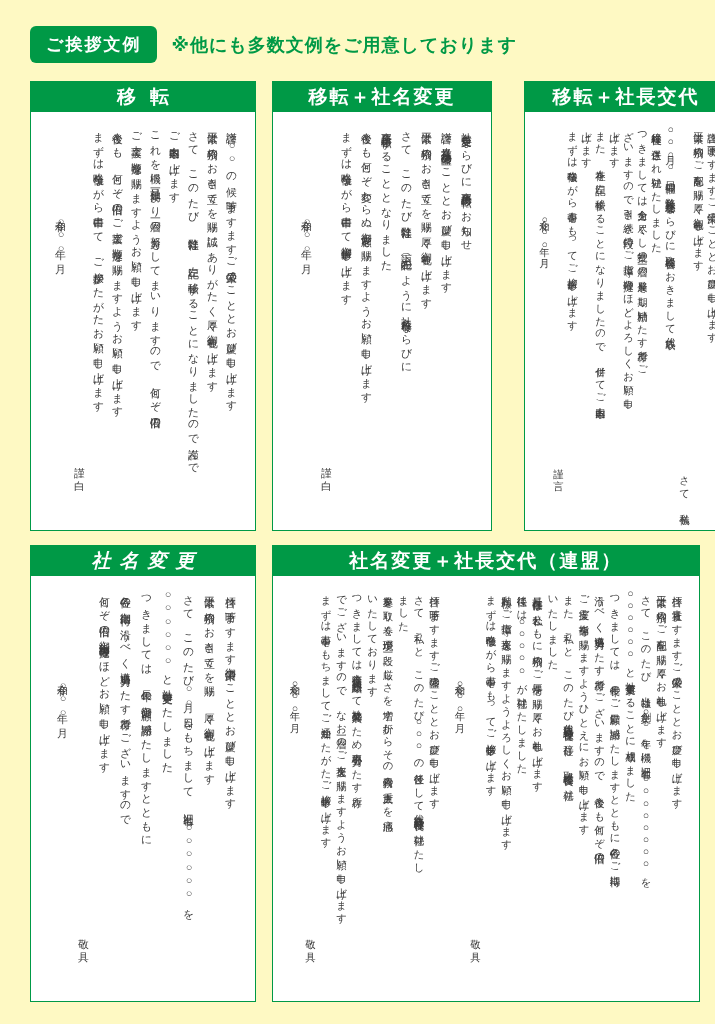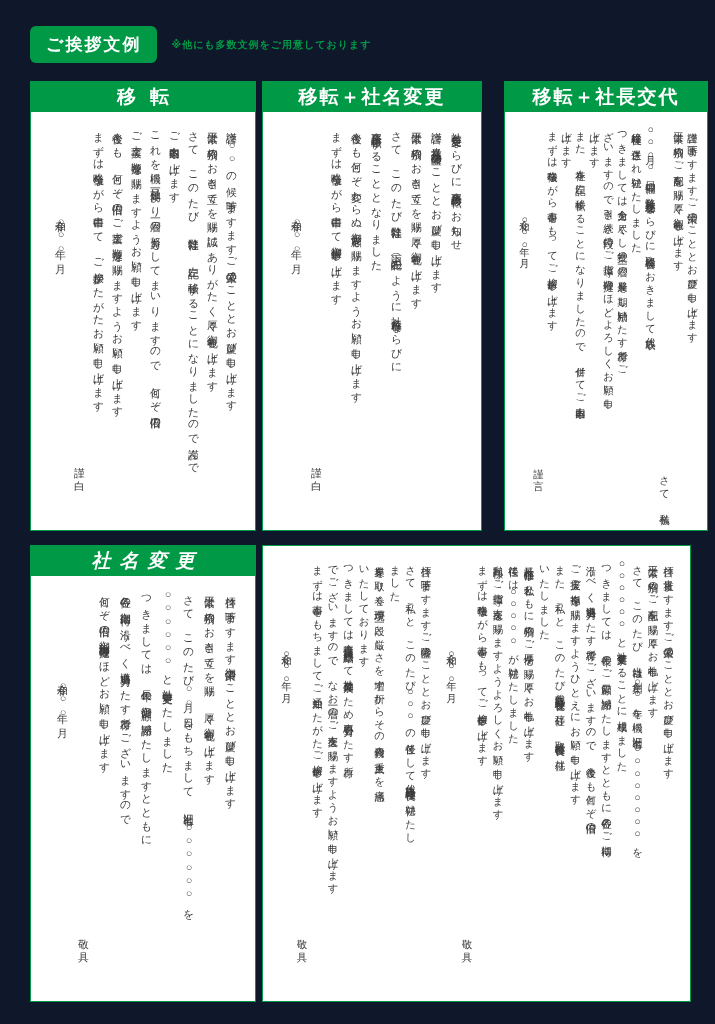--- a/index.html
+++ b/index.html
@@ -1,24 +1,24 @@
 <!DOCTYPE html>
 <html style="--green: #009946; --ink: #3a3a3a;"><head>
 <meta charset="utf-8">
 <style>
   :root { --green:#009946; --ink:#3a3a3a; }
   * { box-sizing:border-box; }
   html,body { margin:0; padding:0; background:#fff; }
-  .page { width:715px; height:1024px; background:#0f172a; padding:26px 24px 0 30px;
+  .page { width:715px; height:1024px; background:#fef9c3; padding:26px 24px 0 30px;
           font-family:"Liberation Sans","DejaVu Sans",sans-serif; overflow:hidden; }
   .topbar { display:flex; align-items:center; margin-bottom:18px; }
   .badge { background:var(--green); color:#fff; font-weight:bold; font-size:17px;
            letter-spacing:2px; padding:7px 16px; border-radius:6px; }
-  .note { color:var(--green); font-weight:bold; font-size:10px; margin-left:14px; letter-spacing:1px; }
-  .row { display:flex; gap:6px;justify-content:space-between; }
+  .note { color:var(--green); font-weight:bold; font-size:18px; margin-left:14px; letter-spacing:1px; }
+  .row { display:flex; gap:16px;justify-content:space-between; }
   .row1 { height:450px; margin-bottom:14px; }
   .row2 { height:457px; }
   .card { border:1px solid var(--green); background:#fff; display:flex; flex-direction:column; }
   .w1 { width:226px; } .w2 { width:221px; } .w3 { width:204px;margin-left:16px; } .w5 { width:431px; }
   .card-head { background:var(--green); color:#fff; font-weight:bold; font-size:19px;
                height:30px; line-height:30px; text-align:center; letter-spacing:2px; flex:0 0 30px; }
   .sp-wide .card-head { letter-spacing:14px; text-indent:14px; }
   .sp-mid  .card-head { letter-spacing:9px;  text-indent:9px;font-style:italic; }
   .card-body { flex:1; writing-mode:vertical-rl; overflow:hidden; color:var(--ink);
                font-family:"Liberation Serif","DejaVu Serif",serif;
@@ -112,20 +112,21 @@
             <p>○○○○○○と社名変更いたしました</p>
             <p>つきましては　長年の御愛顧に感謝いたしますとともに</p>
             <p>各位の御期待に沿うべく邁進努力いたす所存でございますので</p>
             <p>何とぞ倍旧の御指導御鞭撻のほどお願い申し上げます</p>
             <p class="sign">敬　具</p>
             <p class="date">令和○○年○月</p>
           </div>
         </div>
     </section>
     <section class="card c5 w5">
+      <header class="card-head">社名変更＋社長交代（連盟）</header>
       <div class="card-body">
           <div class="block">
             <p>拝啓　貴社ますますご盛栄のこととお慶び申し上げます</p>
             <p>平素は格別のご高配を賜り厚くお礼申し上げます</p>
             <p>さて　このたび　当社は創業○○年を機に旧社名　○○○○○○○○を</p>
             <p>○○○○○○と社名変更することに相成りました</p>
             <p>つきましては　長年のご愛顧に感謝いたしますとともに各位のご期待に</p>
             <p>沿うべく邁進努力いたす所存でございますので　今後とも何とぞ倍旧の</p>
             <p>ご支援ご指導を賜りますようひとえにお願い申し上げます</p>
             <p>また　私こと　このたび代表取締役社長を辞任し　取締役会長に就任</p>

